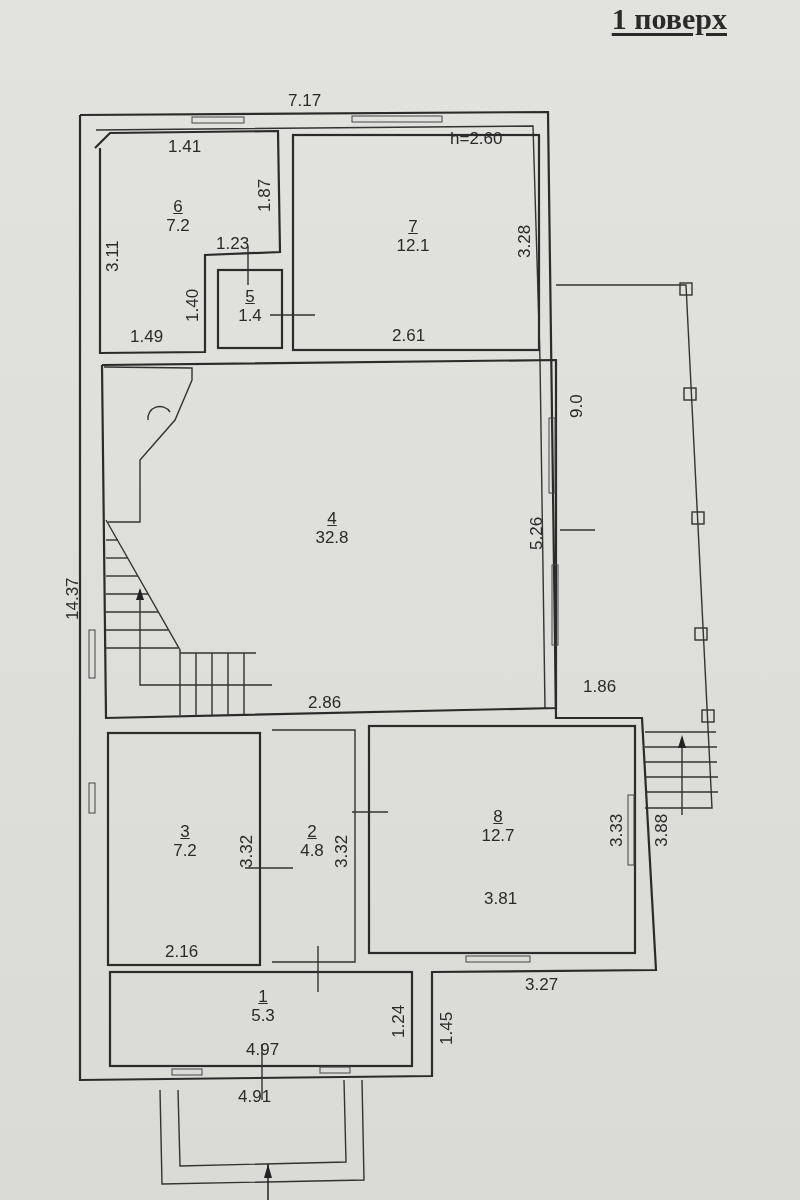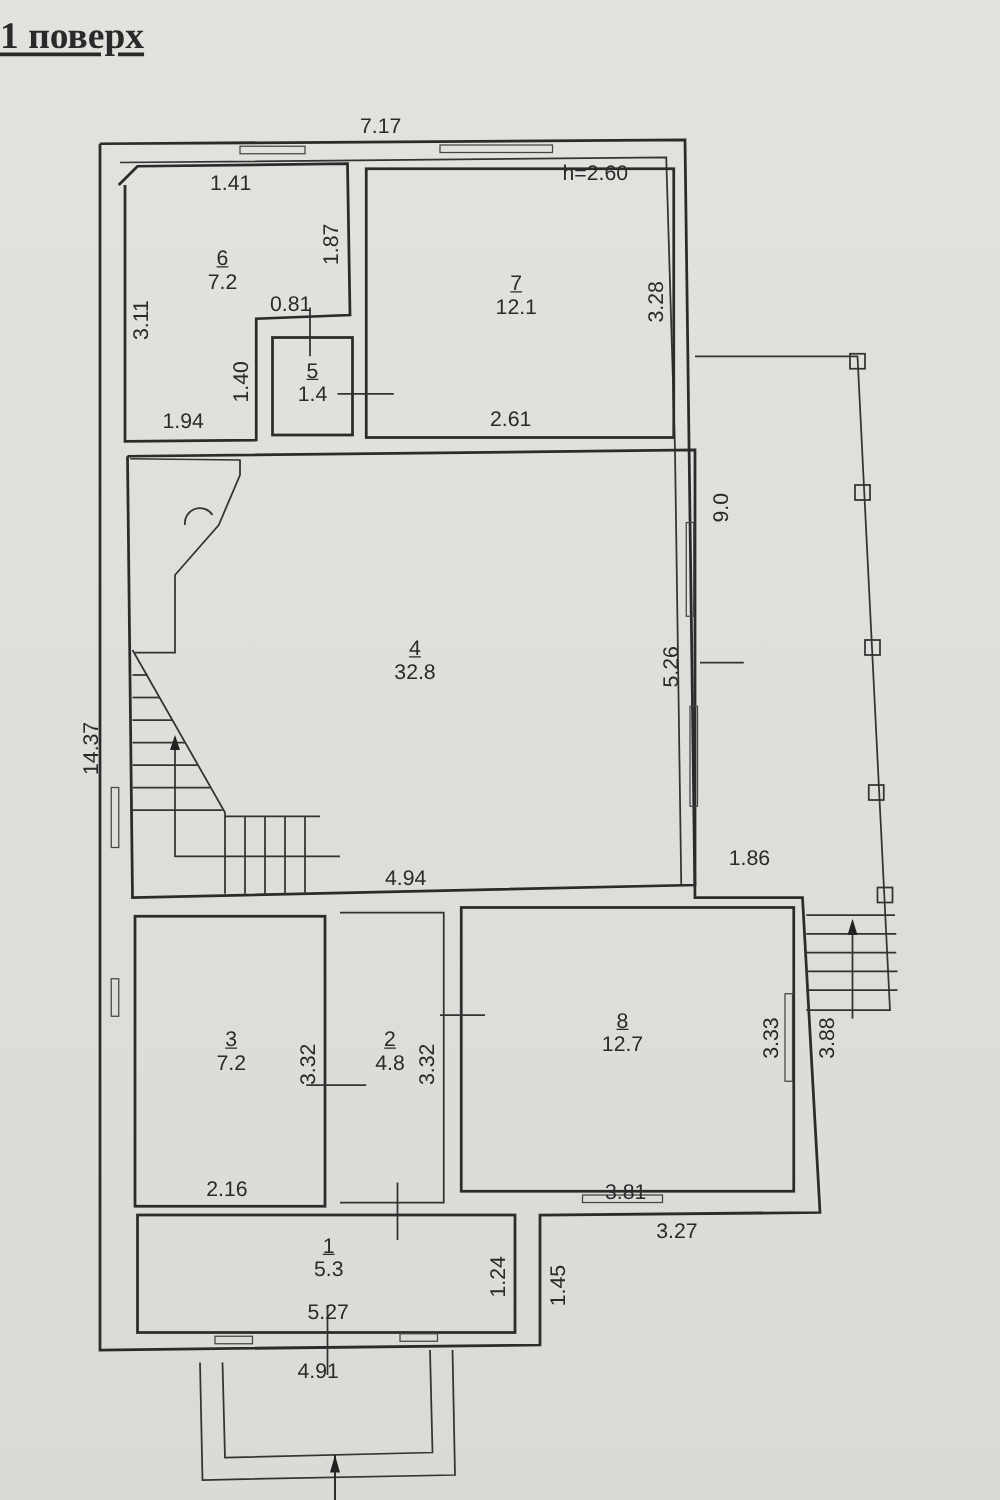--- a/index.html
+++ b/index.html
@@ -4,21 +4,21 @@
   <style>
     html, body { margin: 0; padding: 0; }
     body {
       width: 800px; height: 1200px; overflow: hidden;
       background: #dcdcd8;
       font-family: "Liberation Sans", sans-serif;
     }
     .page { position: relative; width: 800px; height: 1200px;
       background: linear-gradient(180deg, #e2e2de 0%, #dadad6 100%); }
     .title {
-      position: absolute; left: 0; top: 12px; width: 727px; text-align: left;
+      position: absolute; left: 0; top: 2px; width: 727px; text-align: right;
       font-family: "Liberation Serif", serif; font-weight: bold; font-size: 30px;
       color: #2a2a2a; text-decoration: underline; text-underline-offset: 4px;
     }
     svg { position: absolute; left: 0; top: 0; }
     .wall { fill: none; stroke: #2b2b2b; stroke-width: 2.2; }
     .thin { fill: none; stroke: #333; stroke-width: 1.4; }
     .win { fill: none; stroke: #444; stroke-width: 1; }
     .lbl { position: absolute; font-size: 17px; color: #2a2a2a; white-space: nowrap; line-height: 1; }
     .vert { transform: rotate(-90deg); transform-origin: left top; }
     .room-num { position: absolute; text-align: center; font-size: 17px; color: #2a2a2a; line-height: 1.1; }
@@ -121,54 +121,54 @@
 
   <div class="lbl" style="left:288px;top:92px">7.17</div>
   <div class="lbl" style="left:450px;top:130px">h=2.60</div>
 
   <div class="room-num" style="left:150px;top:198px;width:56px">
     <span class="n">6</span><span>7.2</span></div>
   <div class="lbl" style="left:168px;top:138px">1.41</div>
   <div class="lbl vert" style="left:256px;top:212px">1.87</div>
   <div class="lbl vert" style="left:104px;top:272px">3.11</div>
   <div class="lbl vert" style="left:184px;top:322px">1.40</div>
-  <div class="lbl" style="left:130px;top:328px">1.94</div>
-  <div class="lbl" style="left:216px;top:235px">0.81</div>
+  <div class="lbl" style="left:130px;top:328px">1.49</div>
+  <div class="lbl" style="left:216px;top:235px">1.23</div>
 
   <div class="room-num" style="left:230px;top:288px;width:40px">
     <span class="n">5</span><span>1.4</span></div>
 
   <div class="room-num" style="left:385px;top:218px;width:56px">
     <span class="n">7</span><span>12.1</span></div>
   <div class="lbl vert" style="left:516px;top:258px">3.28</div>
   <div class="lbl" style="left:392px;top:327px">2.61</div>
 
   <div class="room-num" style="left:302px;top:510px;width:60px">
     <span class="n">4</span><span>32.8</span></div>
   <div class="lbl vert" style="left:528px;top:550px">5.26</div>
-  <div class="lbl" style="left:308px;top:694px">4.94</div>
+  <div class="lbl" style="left:308px;top:694px">2.86</div>
   <div class="lbl vert" style="left:568px;top:418px">9.0</div>
   <div class="lbl vert" style="left:64px;top:620px">14.37</div>
   <div class="lbl" style="left:583px;top:678px">1.86</div>
 
   <div class="room-num" style="left:160px;top:823px;width:50px">
     <span class="n">3</span><span>7.2</span></div>
   <div class="lbl vert" style="left:238px;top:868px">3.32</div>
   <div class="lbl" style="left:165px;top:943px">2.16</div>
 
   <div class="room-num" style="left:292px;top:823px;width:40px">
     <span class="n">2</span><span>4.8</span></div>
   <div class="lbl vert" style="left:333px;top:868px">3.32</div>
 
   <div class="room-num" style="left:470px;top:808px;width:56px">
     <span class="n">8</span><span>12.7</span></div>
   <div class="lbl vert" style="left:608px;top:847px">3.33</div>
   <div class="lbl vert" style="left:653px;top:847px">3.88</div>
-  <div class="lbl" style="left:484px;top:945px">3.81</div>
+  <div class="lbl" style="left:484px;top:890px">3.81</div>
   <div class="lbl" style="left:525px;top:976px">3.27</div>
 
   <div class="room-num" style="left:238px;top:988px;width:50px">
     <span class="n">1</span><span>5.3</span></div>
-  <div class="lbl" style="left:246px;top:1041px">5.27</div>
+  <div class="lbl" style="left:246px;top:1041px">4.97</div>
   <div class="lbl" style="left:238px;top:1088px">4.91</div>
   <div class="lbl vert" style="left:390px;top:1038px">1.24</div>
   <div class="lbl vert" style="left:438px;top:1045px">1.45</div>
 </div>
 
 </body></html>

